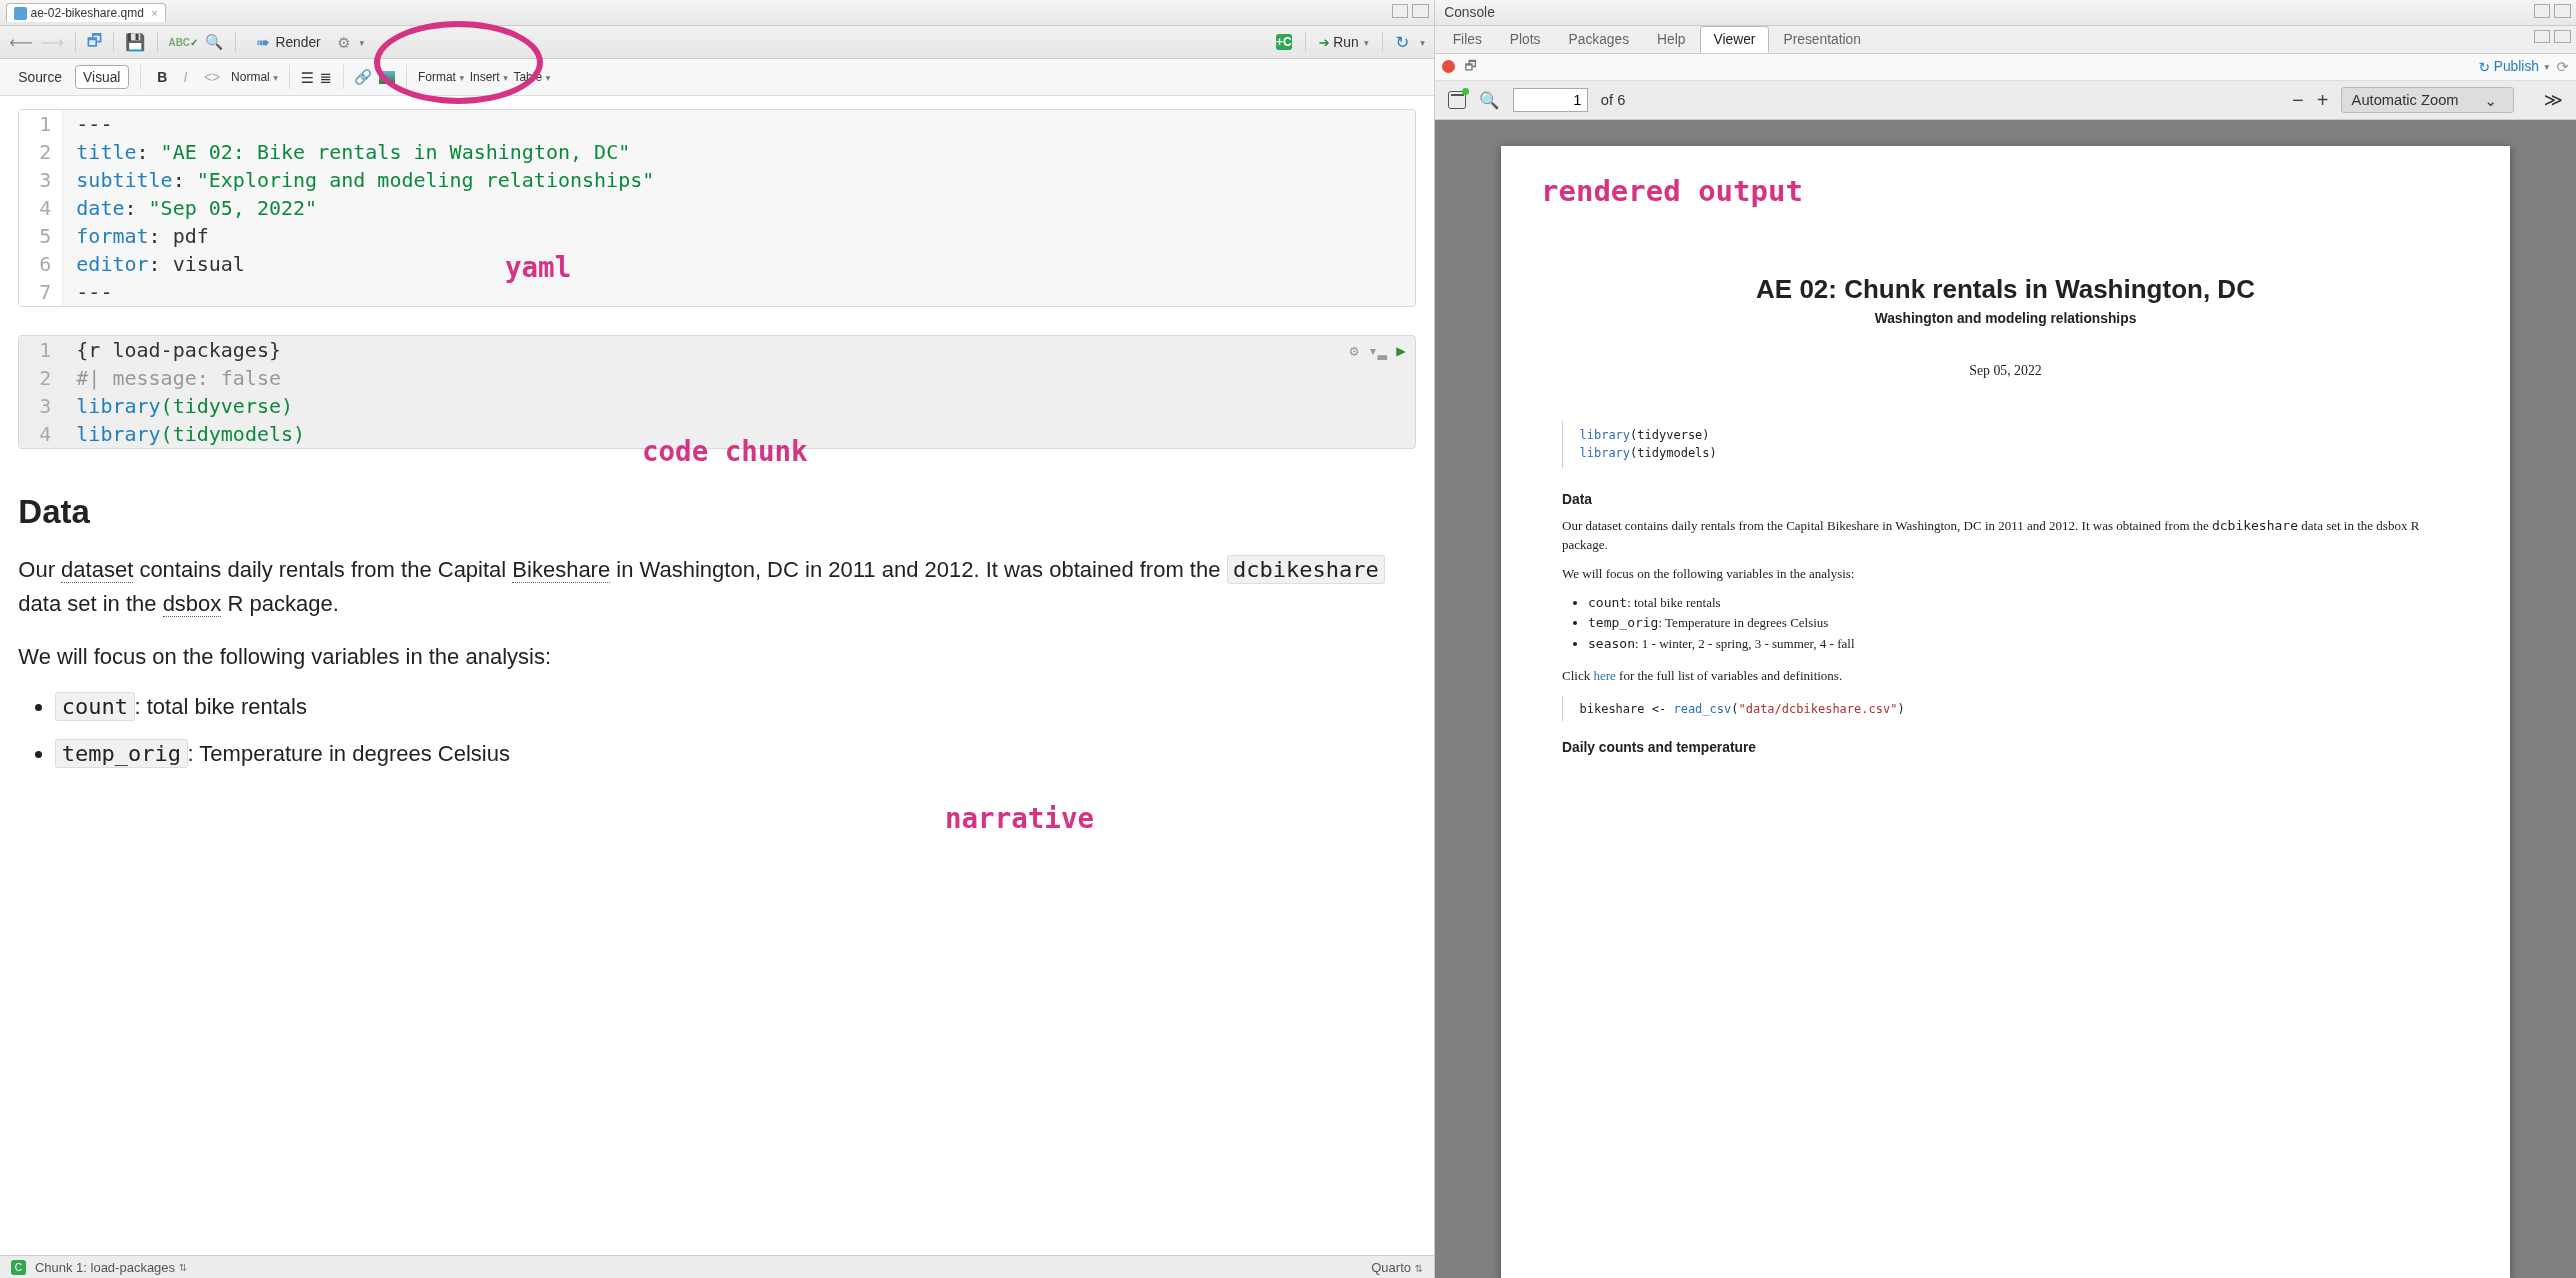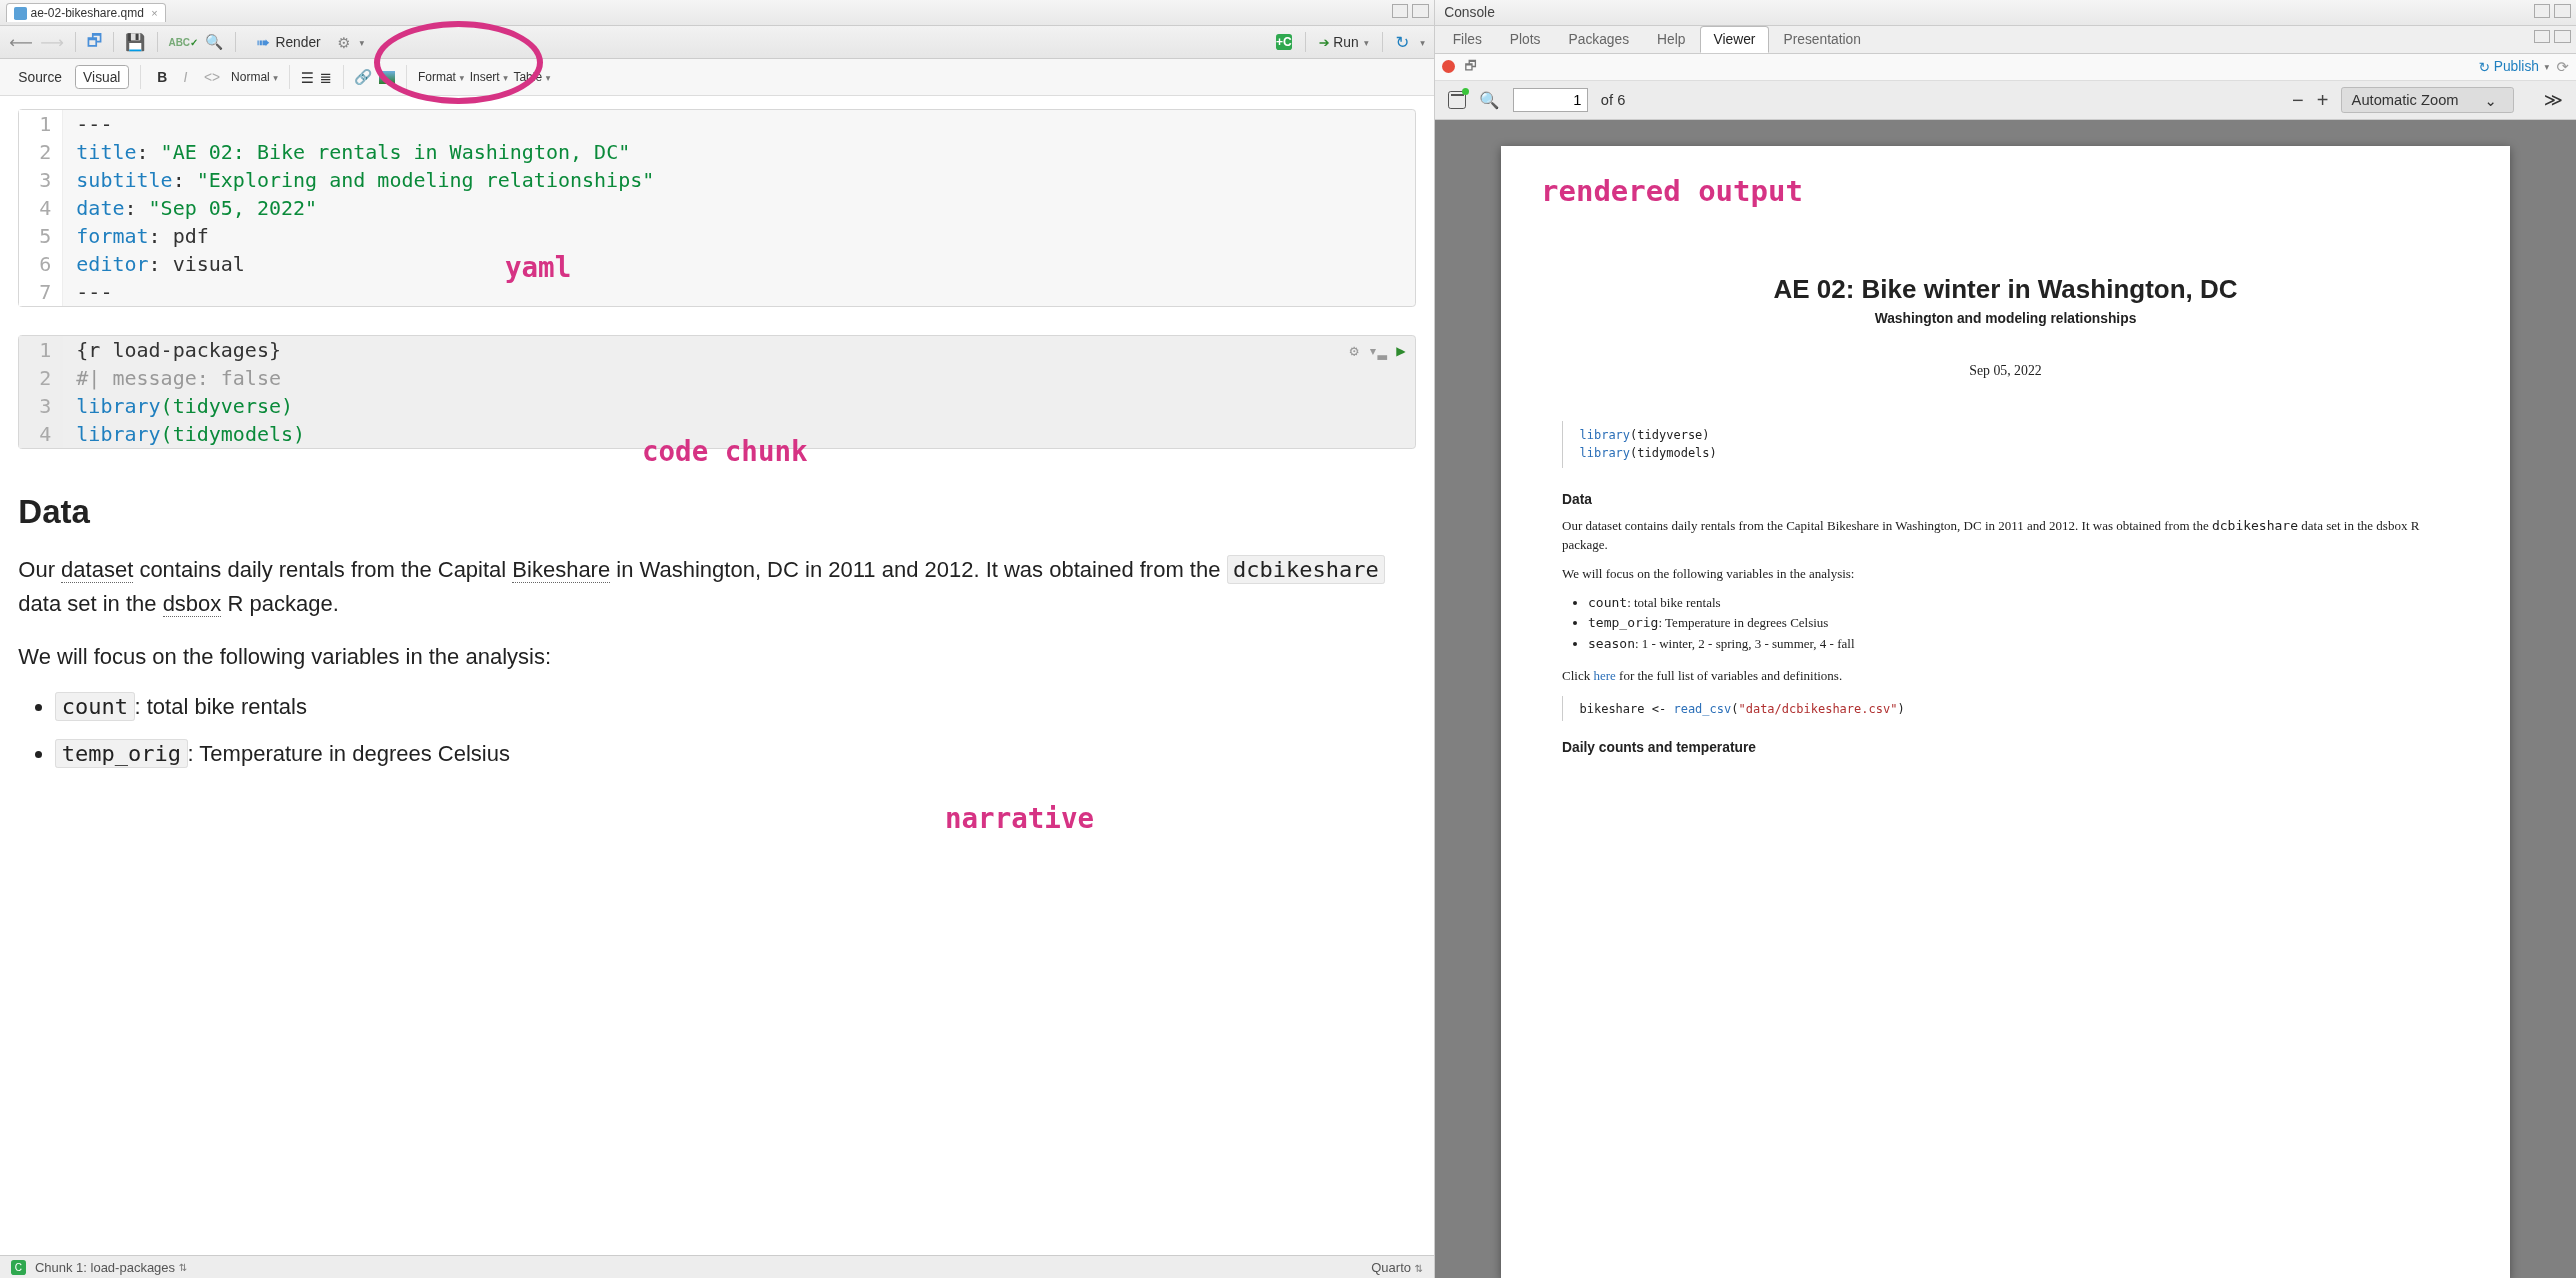--- a/index.html
+++ b/index.html
@@ -480,21 +480,21 @@
         <span>⌄</span>
       </span>
     </div>
     <span class="more">≫</span>
   </div>
 
   <div class="pdf-viewport">
     <div class="page" style="position:relative;">
       <div class="annot-label" style="position:absolute;top:27.5px;left:40px;font-size:29px;">rendered output</div>
       <div style="height:73px;"></div>
-      <h1>AE 02:  Bike winter in Washington, DC</h1>
+      <h1>AE 02:  Chunk rentals in Washington, DC</h1>
       <h3 class="sub">Washington and modeling relationships</h3>
       <div class="date">Sep 05, 2022</div>
 
       <div class="code-out">
         <div><span class="fn">library</span><span>(tidyverse)</span></div>
         <div><span class="fn">library</span><span>(tidymodels)</span></div>
       </div>
 
       <h4>Data</h4>
       <p class="body">

